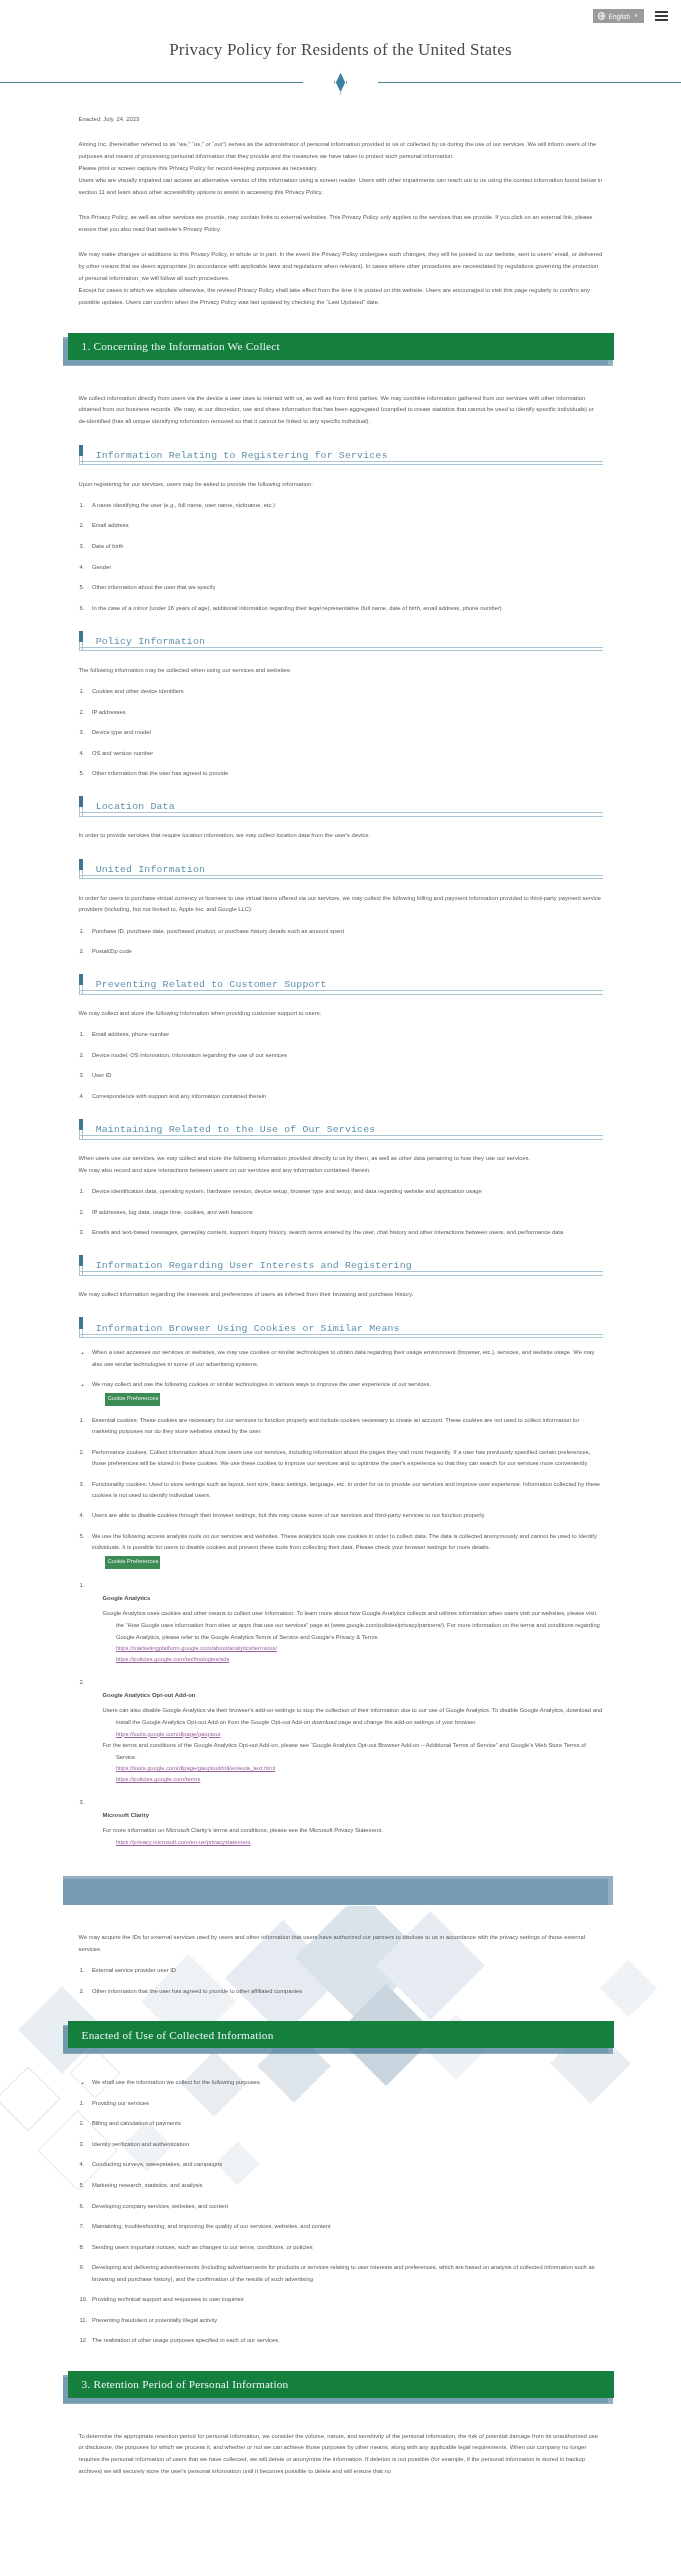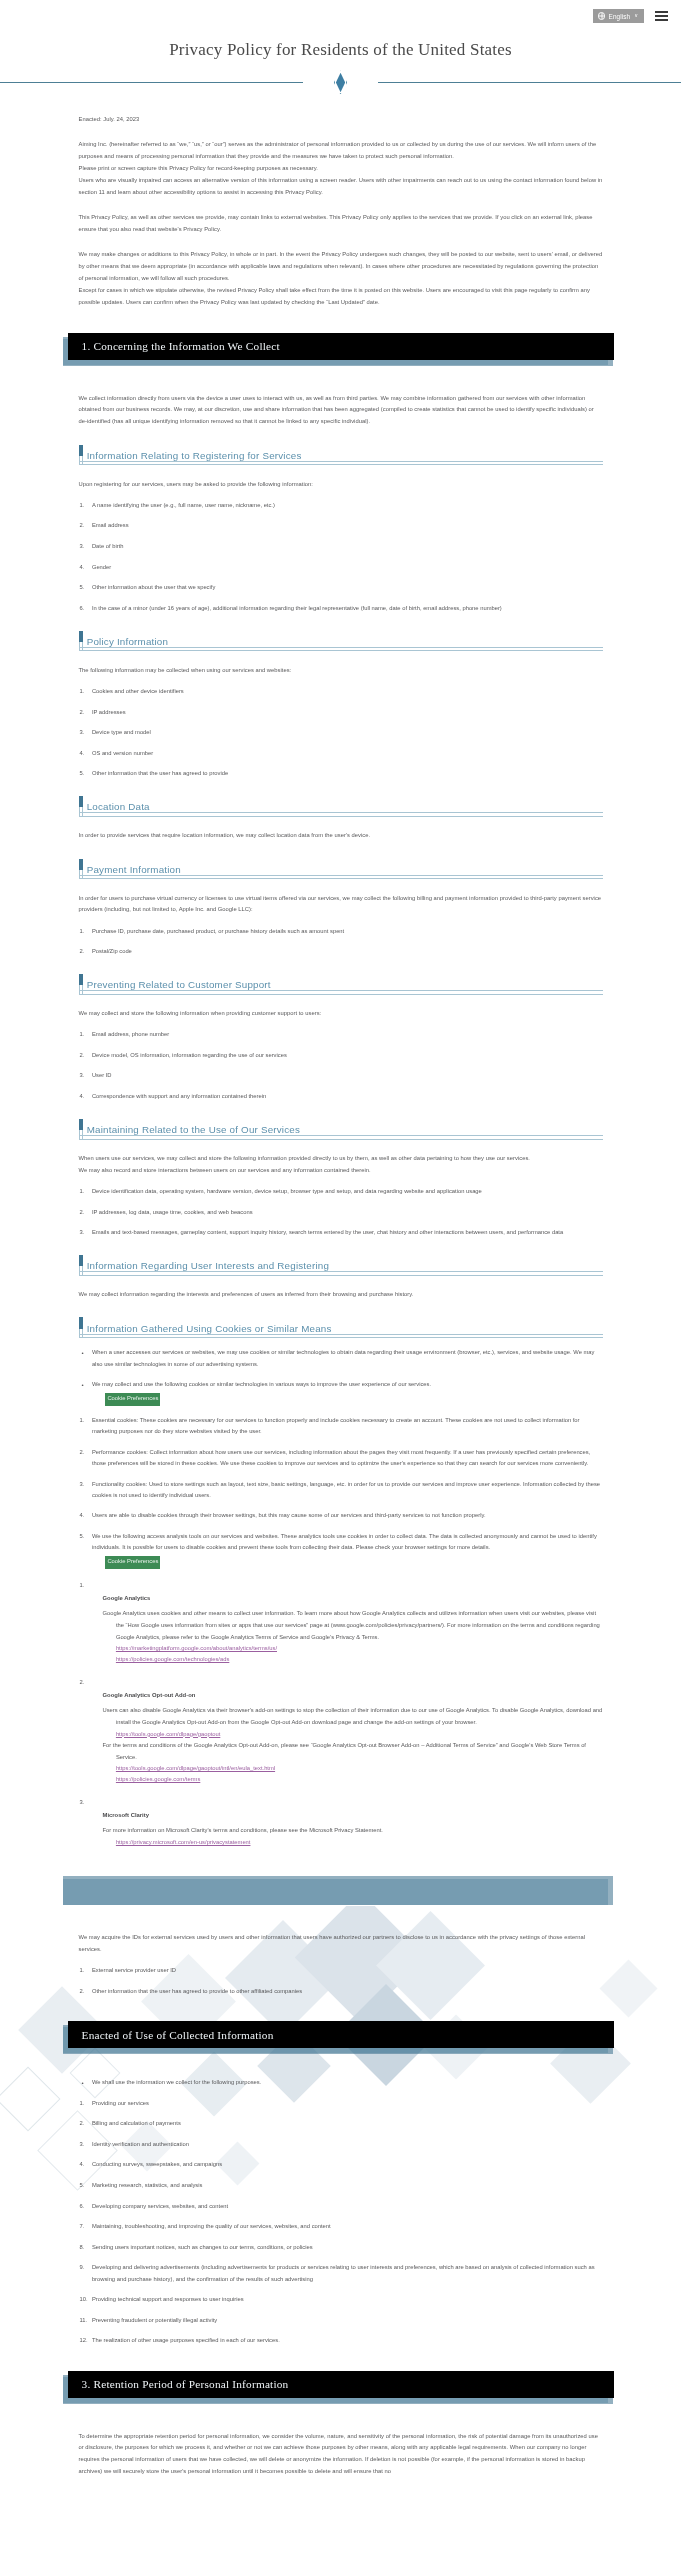--- a/index.html
+++ b/index.html
@@ -173,21 +173,21 @@
     position: absolute;
     left: 0; top: 6.2px;
     width: 545px; height: 26px;
     background: #4a7f9c;
     opacity: .4;
   }
   .banner .face {
     position: absolute;
     left: 5.2px; top: 0;
     width: 546px; height: 27px;
-    background: #000000;
+    background: #15803d;
     display: flex;
     align-items: center;
     padding-left: 13.4px;
   }
   .banner h2 {
     font-family: "Liberation Serif", serif;
     font-weight: 400;
     font-size: 11.3px;
     color: #eef3f6;
     letter-spacing: 0.2px;
@@ -195,25 +195,26 @@
   .banner-gap { height: 15.5px; }
 
   
   .subhead {
     position: relative;
     width: 524px;
     margin: 20.6px auto 0 auto;
     padding: 1px 0 4.6px 8.2px;
   }
   .subhead h3 {
-    font-family: Liberation Sans, sans-serif;
+    font-family: Liberation Mono, monospace;
     font-weight: 400;
     font-size: 9.8px;
     color: #5c90ac;
     letter-spacing: 0.2px;
+    margin-left: 9px;
   }
   .subhead::before {
     content: "";
     position: absolute;
     left: 0; top: -4.1px;
     width: 4.6px; height: 11.3px;
     background: #3f7592;
   }
   .subhead::after {
     content: "";
@@ -402,21 +403,21 @@
   <div class="subhead">
     <span class="tail"></span>
     <h3>Location Data</h3>
   </div>
   <div class="wrap">
     <p class="body mt-m">In order to provide services that require location information, we may collect location data from the user's device.</p>
   </div>
 
   <div class="subhead">
     <span class="tail"></span>
-    <h3>Payment Information</h3>
+    <h3>United Information</h3>
   </div>
   <div class="wrap">
     <p class="body mt-m">In order for users to purchase virtual currency or licenses to use virtual items offered via our services, we may collect the following billing and payment information provided to third-party payment service providers (including, but not limited to, Apple Inc. and Google LLC):</p>
     <ol class="num indent-1">
       <li><span class="mark">1.</span><span>Purchase ID, purchase date, purchased product, or purchase history details such as amount spent</span></li>
       <li><span class="mark">2.</span><span>Postal/Zip code</span></li>
     </ol>
   </div>
 
   <div class="subhead">
@@ -450,21 +451,21 @@
   <div class="subhead">
     <span class="tail"></span>
     <h3>Information Regarding User Interests and Registering</h3>
   </div>
   <div class="wrap">
     <p class="body mt-m">We may collect information regarding the interests and preferences of users as inferred from their browsing and purchase history.</p>
   </div>
 
   <div class="subhead">
     <span class="tail"></span>
-    <h3>Information Gathered Using Cookies or Similar Means</h3>
+    <h3>Information Browser Using Cookies or Similar Means</h3>
   </div>
   <div class="wrap">
     <ul class="bul indent-1 mt-m">
       <li><span>When a user accesses our services or websites, we may use cookies or similar technologies to obtain data regarding their usage environment (browser, etc.), services, and website usage. We may also use similar technologies in some of our advertising systems.</span></li>
       <li>
         <span>We may collect and use the following cookies or similar technologies in various ways to improve the user experience of our services.</span>
         <div class="hl-wrap">
           <span class="hl">Cookie Preferences</span>
         </div>
       </li>

